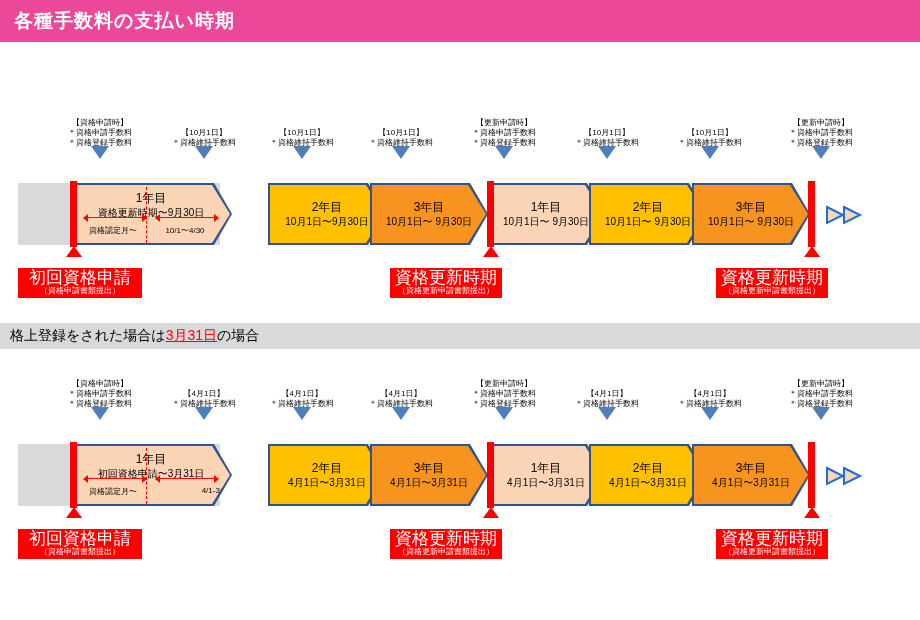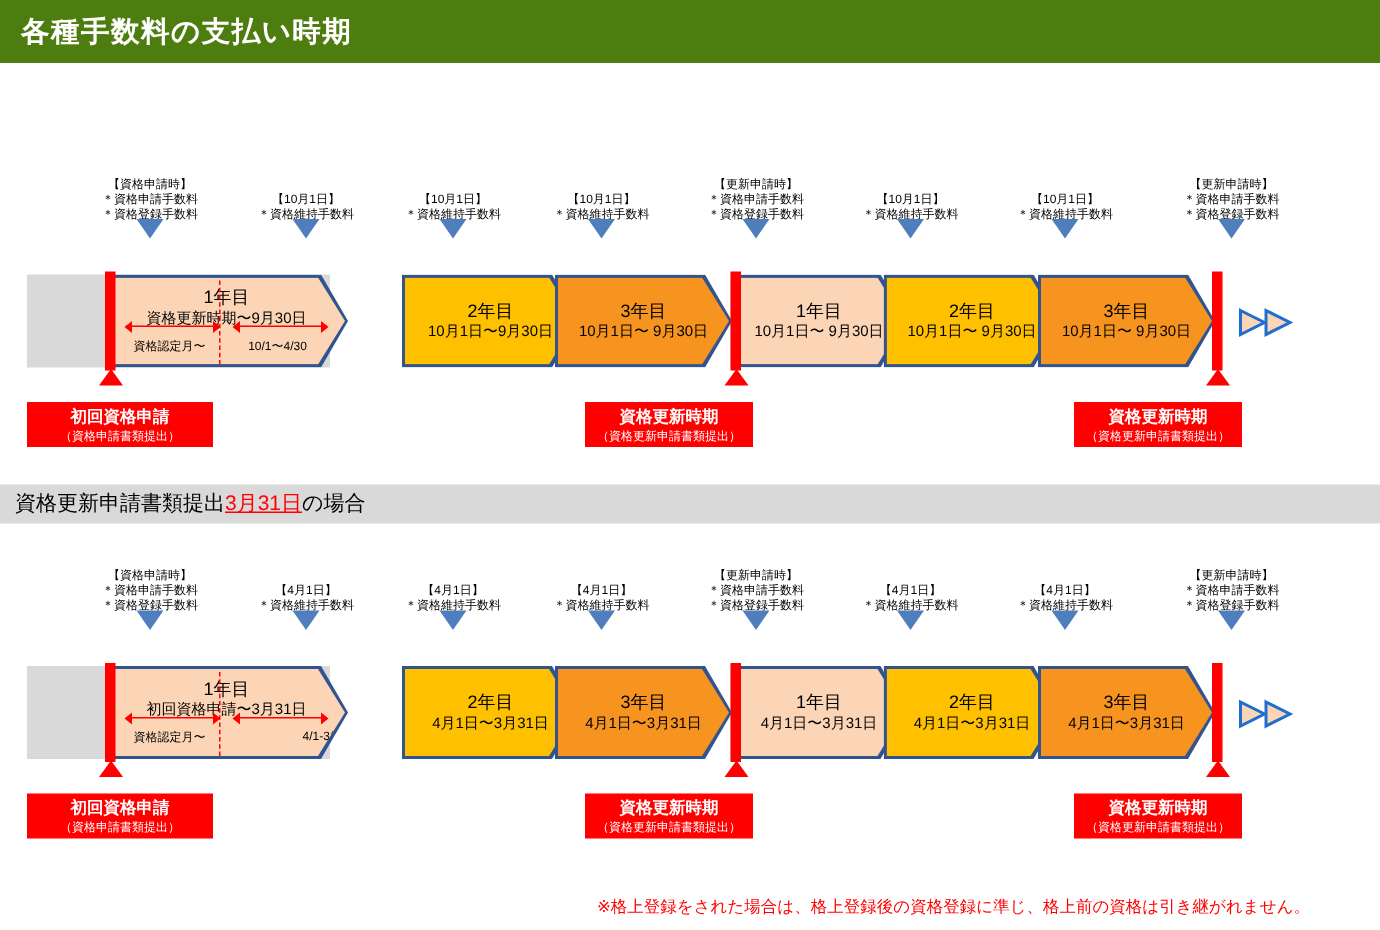--- a/index.html
+++ b/index.html
@@ -7,21 +7,21 @@
     width: 920px; height: 620px;
     background: #ffffff;
     font-family: "Liberation Sans", "DejaVu Sans", sans-serif;
     overflow: hidden;
   }
   #page { position: relative; width: 920px; height: 620px; }
 
   
   .title-bar {
     position: absolute; left: 0; top: 0; width: 920px; height: 42px;
-    background: #4d7c0f;
+    background: #ec4899;
     display: flex; align-items: center;
   }
   .title-bar .title-text {
     color: #ffffff; font-size: 19px; font-weight: bold;
     letter-spacing: 1px; padding-left: 14px;
   }
 
   
   .sec-header {
     position: absolute; left: 0; width: 920px; height: 26px;
@@ -120,21 +120,21 @@
     border-bottom: 11px solid #ff0000;
   }
 
   
   .callout {
     position: absolute;
     background: #ff0000;
     display: flex; flex-direction: column;
     align-items: center; justify-content: center;
   }
-  .callout .c1 { color:#fff; font-size: 11px; font-weight: bold; line-height: 14px; white-space: nowrap;}
+  .callout .c1 { color:#fff; font-size: 17px; font-weight: normal; line-height: 14px; white-space: nowrap;}
   .callout .c2 { color:#fff; font-size: 8px; line-height: 11px; white-space: nowrap;}
 
   
   .ff { position: absolute; }
 
   
   .footnote {
     position: absolute;
     color: #ff0000; font-size: 11px; white-space: nowrap;
   }
@@ -143,24 +143,23 @@
 <body>
 
 <div id="page">
 
   <div class="title-bar">
     <span class="title-text">各種手数料の支払い時期</span>
   </div>
 
 
   <div class="sec-header" style="top:323px;">
-    <span class="sec-text"><span>資格更新申請書類提出</span><span class="hl">3月31日</span><span>の場合</span></span>
+    <span class="sec-text"><span>格上登録をされた場合は</span><span class="hl">3月31日</span><span>の場合</span></span>
   </div>
 
-  <div class="footnote" style="left:398px; top:597px;">※格上登録をされた場合は、格上登録後の資格登録に準じ、格上前の資格は引き継がれません。</div>
 
   <div id="sec0-layer">
       <div class="fee-label" style="left:30px; top:118px; width:140px;">
         <span class="ln">【資格申請時】</span>
         <span class="ln">＊資格申請手数料</span>
         <span class="ln">＊資格登録手数料</span>
       </div>
       <div class="tri-down" style="left:91px; top:146px;"></div>
       <div class="fee-label" style="left:134px; top:128px; width:140px;">
         <span class="ln">【10月1日】</span>

